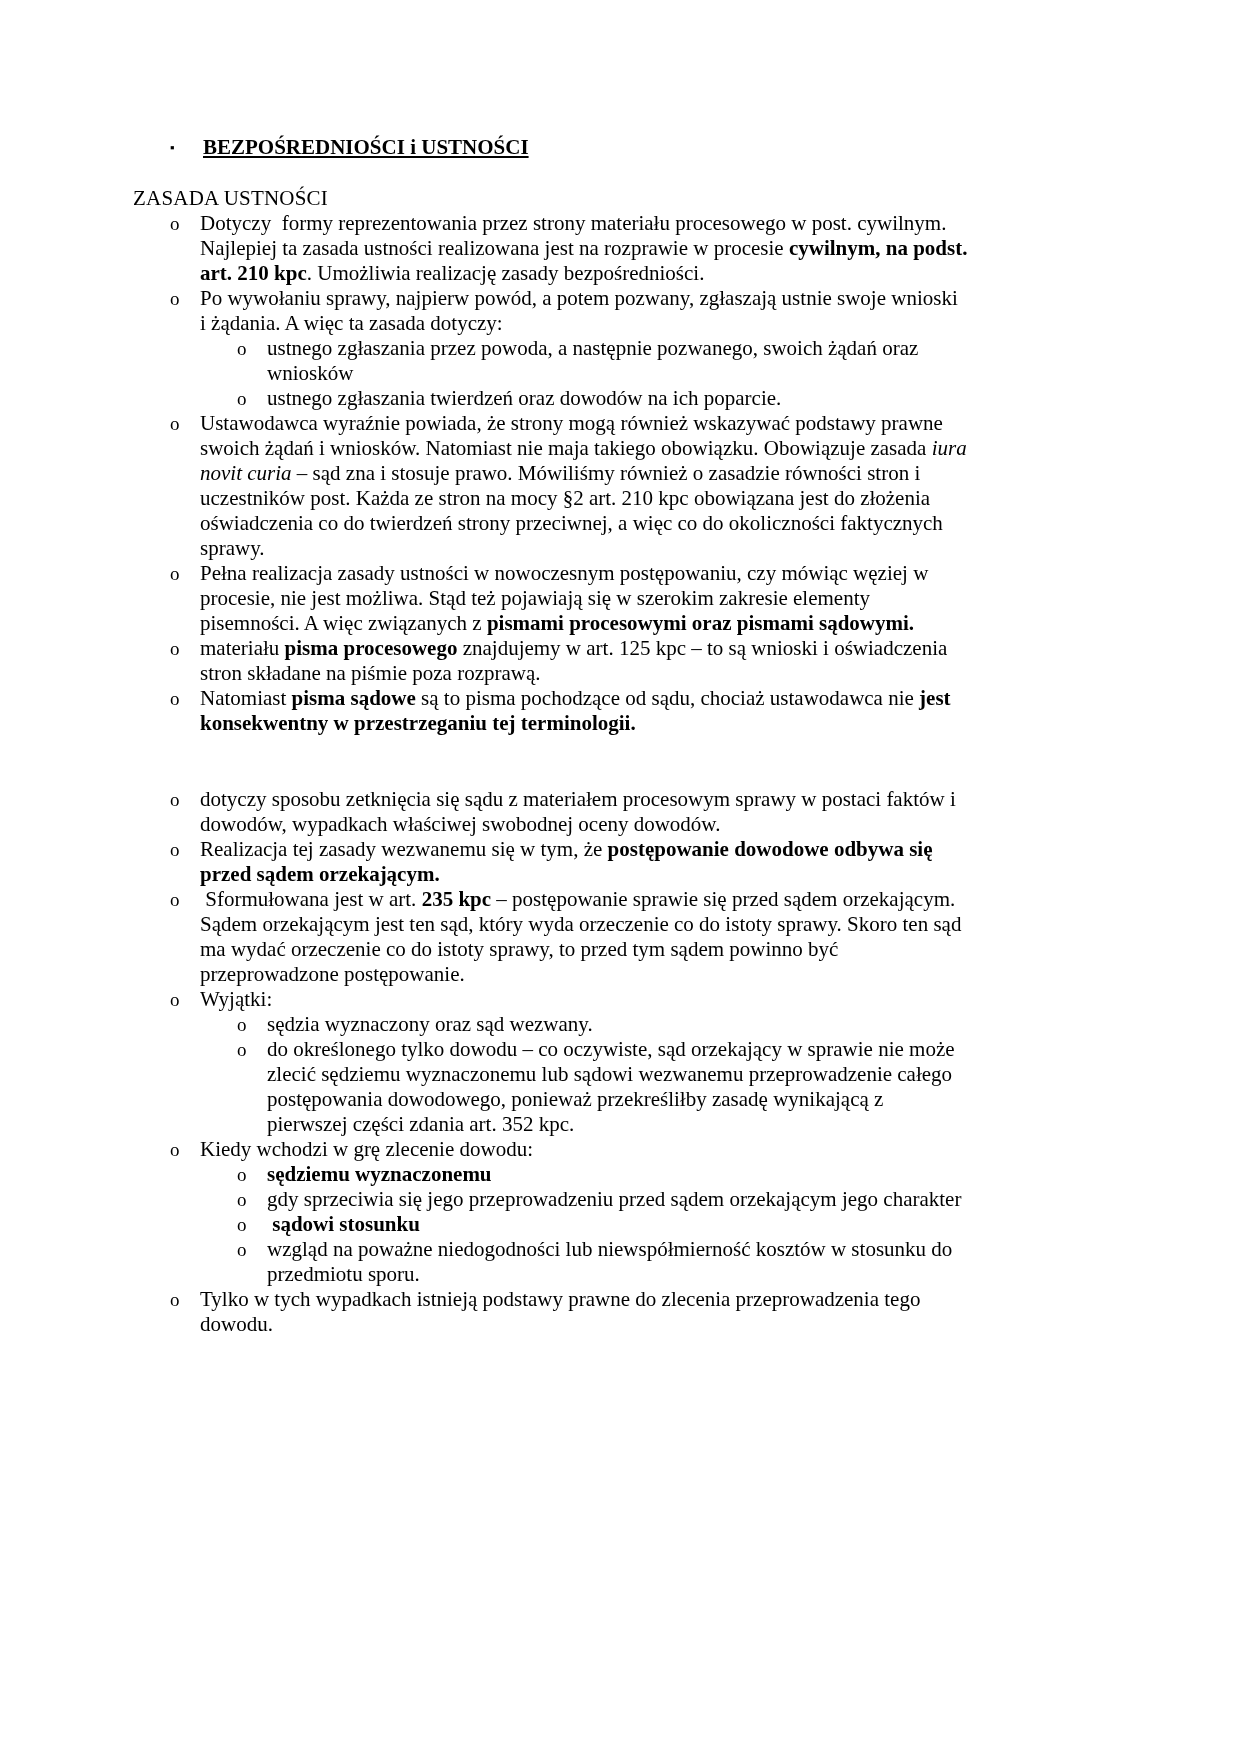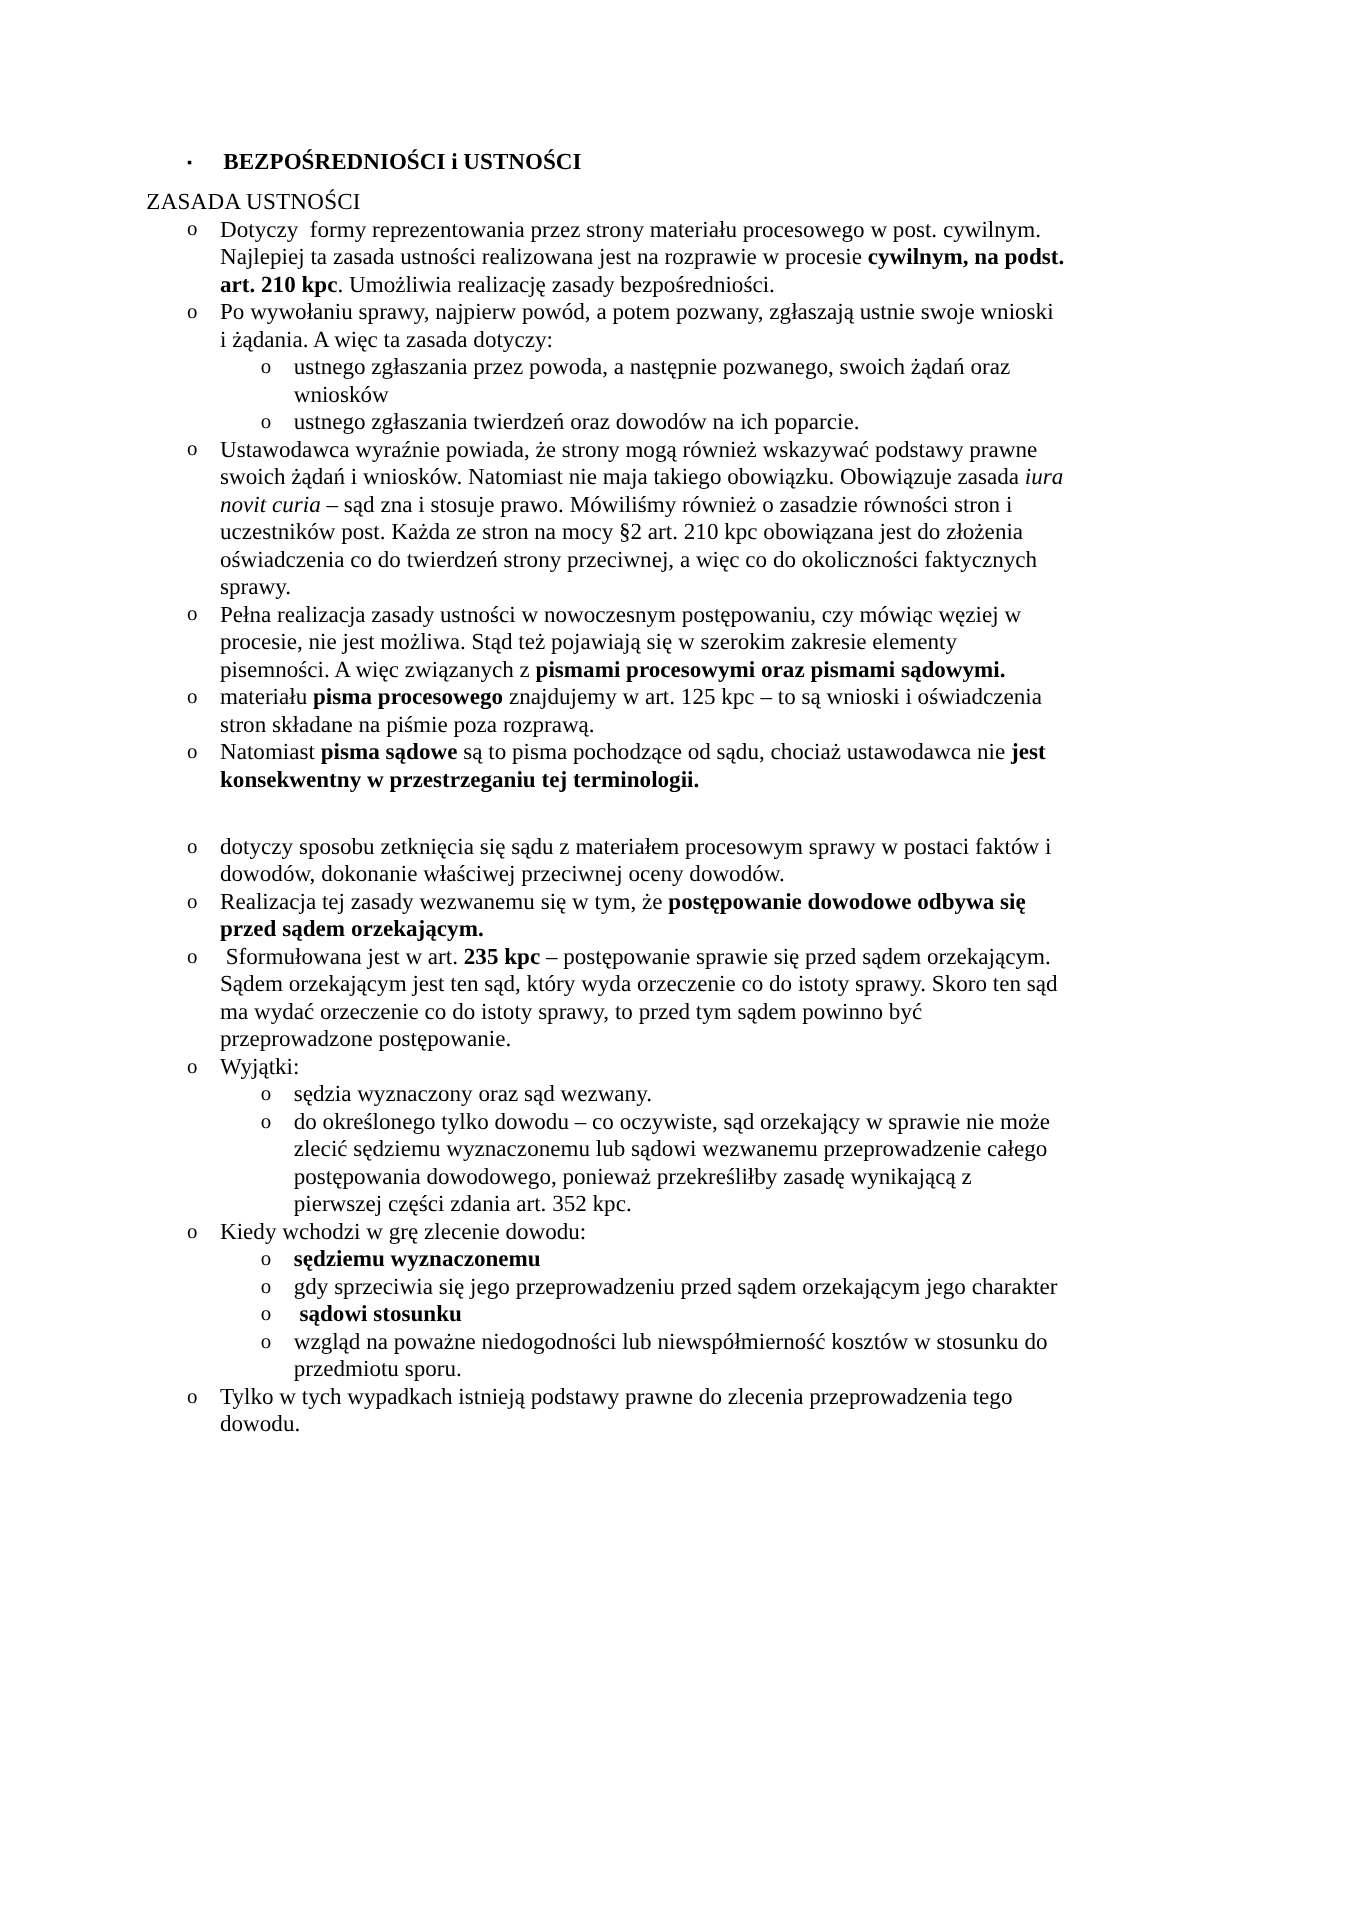--- a/index.html
+++ b/index.html
@@ -18,22 +18,23 @@
   }
   .title-row { display: flex; margin-left: 37px; }
   .title-bullet {
     width: 33px;
     flex-shrink: 0;
     font-size: 13px;
     line-height: 25px;
   }
   .title-text {
     font-weight: bold;
+    text-decoration: underline;
   }
-  .section { margin-top: 11px; }
+  .section { margin-top: 26px; }
   .section-heading { letter-spacing: 0.2px; }
   .heading-spacer { height: 25px; }
   .item { display: flex; }
   .item.l1 { margin-left: 37px; }
   .item.l2 { margin-left: 104px; }
   .marker {
     width: 30px;
     flex-shrink: 0;
     font-size: 19px;
   }
@@ -82,21 +83,21 @@
         </div>
         <div class="item l1">
           <span class="marker">o</span>
           <span class="content"><span class="">Natomiast </span><span class="b ">pisma sądowe</span><span class=""> są to pisma pochodzące od sądu, chociaż ustawodawca nie </span><span class="b ">jest konsekwentny w przestrzeganiu tej terminologii.</span></span>
         </div>
       </section>
       <section class="section">
         <div class="heading-spacer"></div>
         <div class="item l1">
           <span class="marker">o</span>
-          <span class="content"><span class="">dotyczy sposobu zetknięcia się sądu z materiałem procesowym sprawy w postaci faktów i dowodów, dokonanie właściwej przeciwnej oceny dowodów.</span></span>
+          <span class="content"><span class="">dotyczy sposobu zetknięcia się sądu z materiałem procesowym sprawy w postaci faktów i dowodów, wypadkach właściwej swobodnej oceny dowodów.</span></span>
         </div>
         <div class="item l1">
           <span class="marker">o</span>
           <span class="content"><span class="">Realizacja tej zasady wezwanemu się w tym, że </span><span class="b ">postępowanie dowodowe odbywa się przed sądem orzekającym.</span></span>
         </div>
         <div class="item l1">
           <span class="marker">o</span>
           <span class="content"><span class=""> Sformułowana jest w art. </span><span class="b ">235 kpc</span><span class=""> – postępowanie sprawie się przed sądem orzekającym. Sądem orzekającym jest ten sąd, który wyda orzeczenie co do istoty sprawy. Skoro ten sąd ma wydać orzeczenie co do istoty sprawy, to przed tym sądem powinno być przeprowadzone postępowanie.</span></span>
         </div>
         <div class="item l1">

